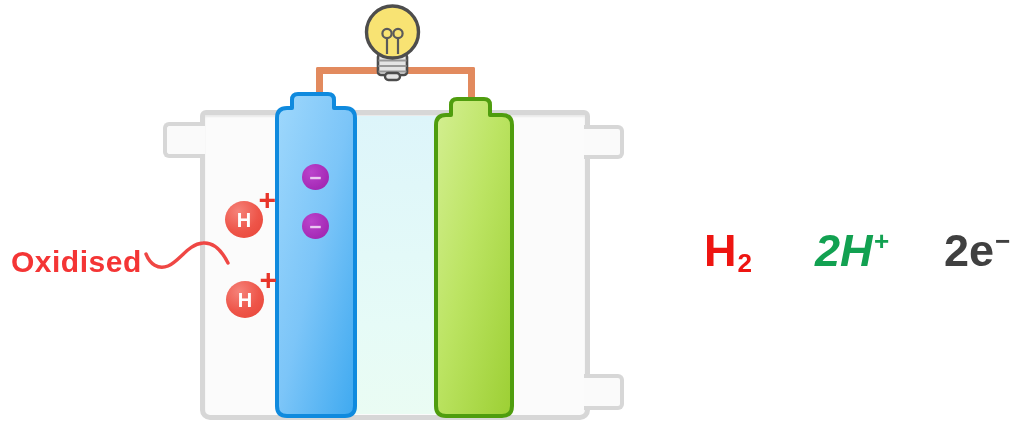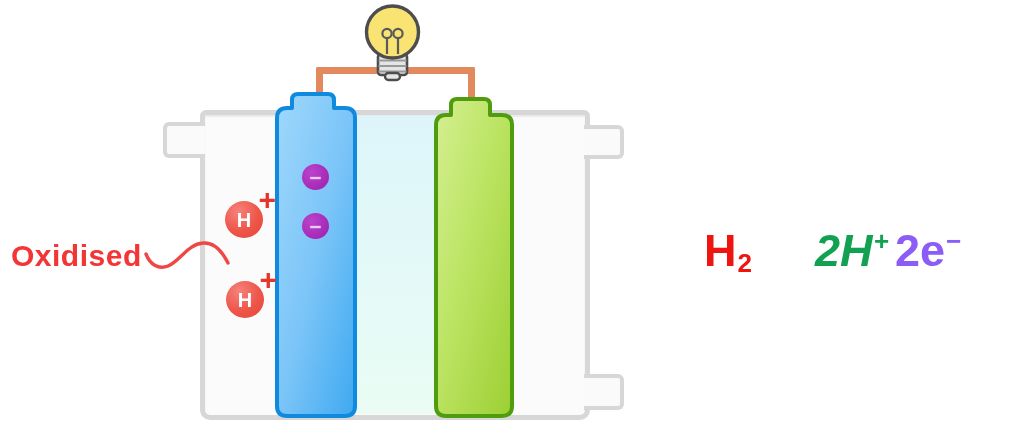--- a/index.html
+++ b/index.html
@@ -62,33 +62,33 @@
   }
   .ion .charge{
     position:absolute;top:-16px;right:-13px;
     color:#e8352a;font-weight:800;font-size:30px;line-height:1;
   }
   .ion-1{left:225px;top:201px;}
   .ion-2{left:226px;top:281px;}
 
   
   .oxidised{
-    position:absolute;left:11px;top:239px;
+    position:absolute;left:11px;top:245px;
     color:#f43535;font-weight:800;font-size:30px;letter-spacing:0.5px;
     z-index:6;
   }
   .squiggle{position:absolute;left:142px;top:238px;z-index:6;}
 
   
   .tok{position:absolute;top:228px;font-weight:700;font-size:45px;line-height:1;z-index:6;}
   .tok .sub{font-size:58%;vertical-align:-0.22em;margin-left:1px;font-weight:800;}
   .tok .sup{font-size:58%;vertical-align:0.62em;margin-left:1px;font-weight:800;}
   .tok-h2   {left:704px;color:#ee1511;}
   .tok-hplus{left:815px;color:#12a151;font-style:italic;}
-  .tok-emin {left:895px;color:#8b5cf6;}
+  .tok-emin {left:944px;color:#404040;}
 </style>
 </head>
 <body>
 
 <div class="stage">
 
   <div class="wire wire-h"></div>
   <div class="wire wire-vl"></div>
   <div class="wire wire-vr"></div>
 

